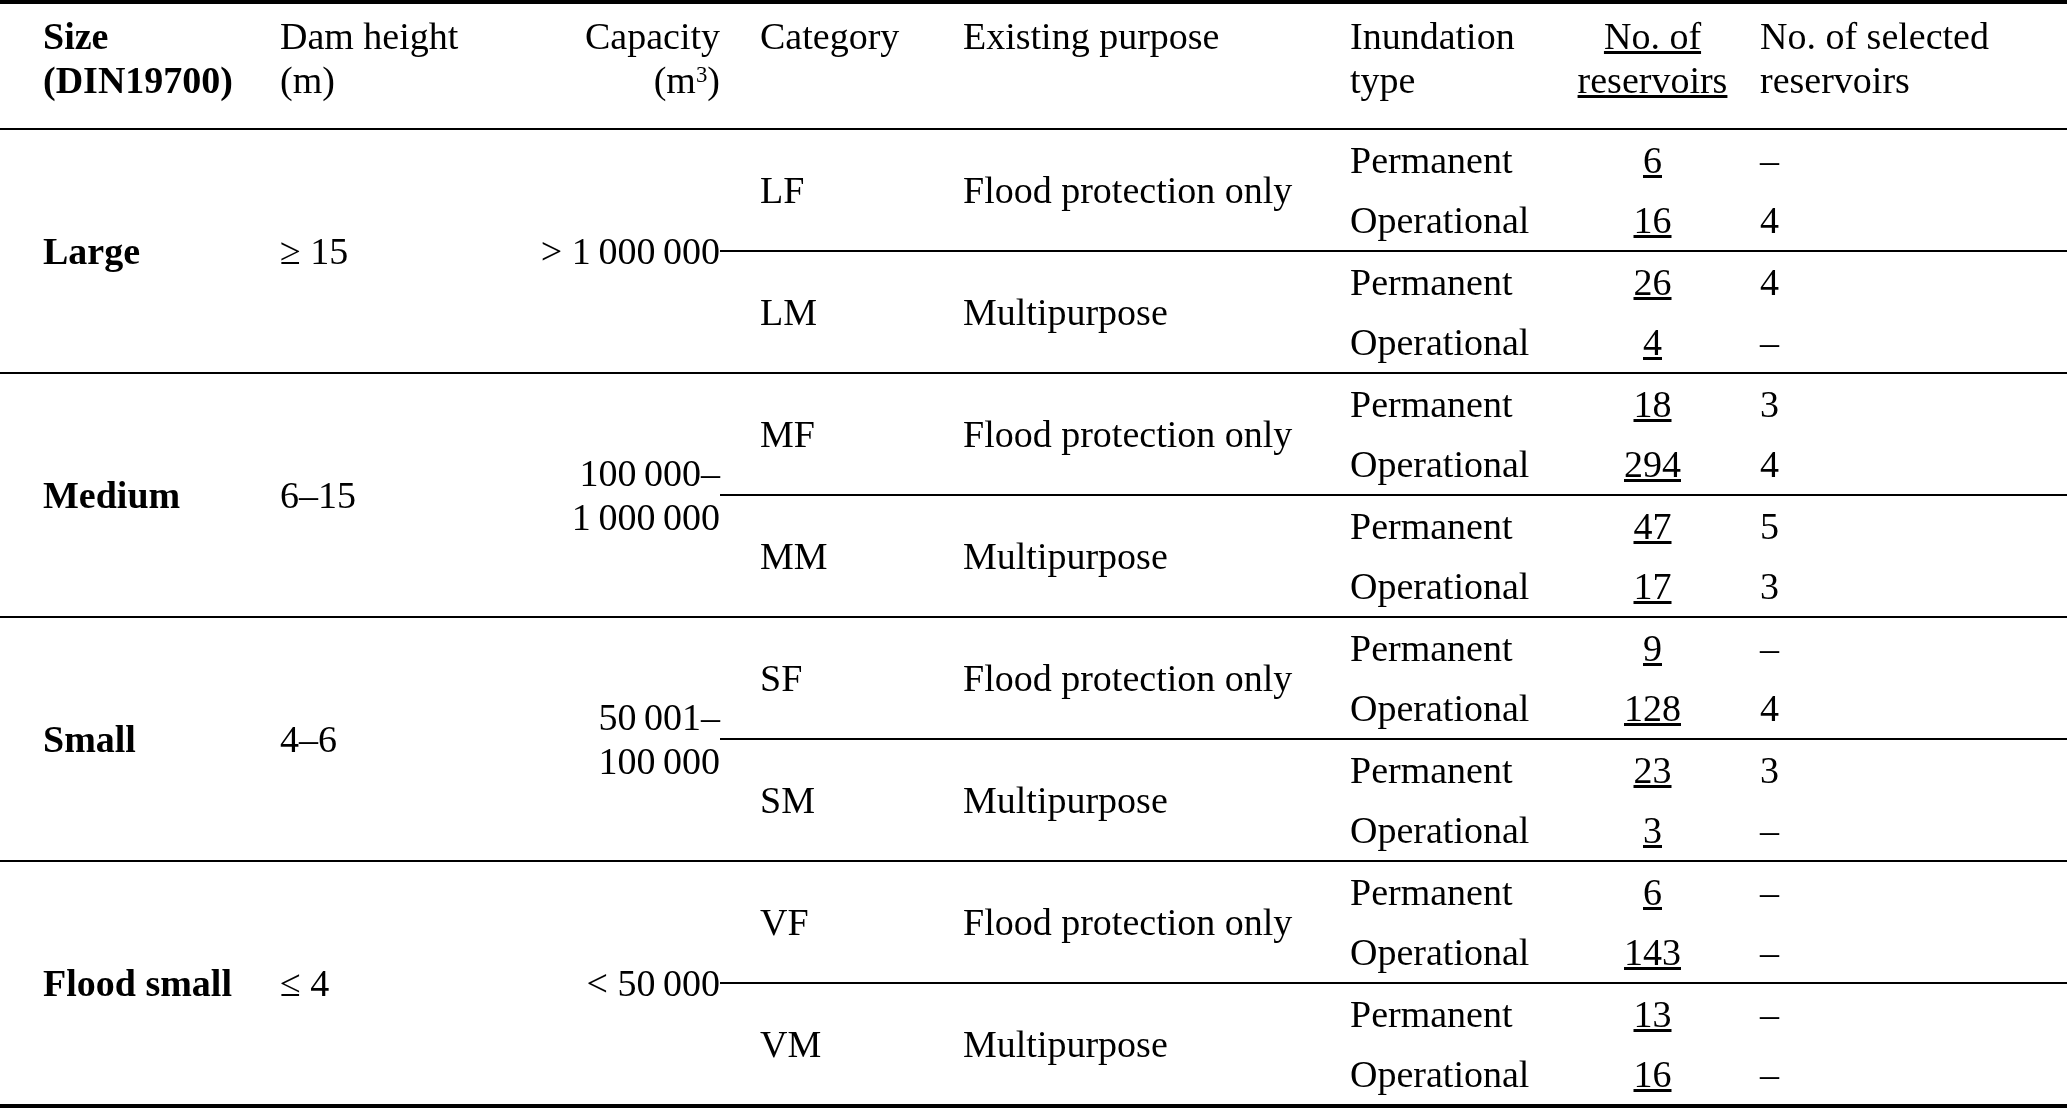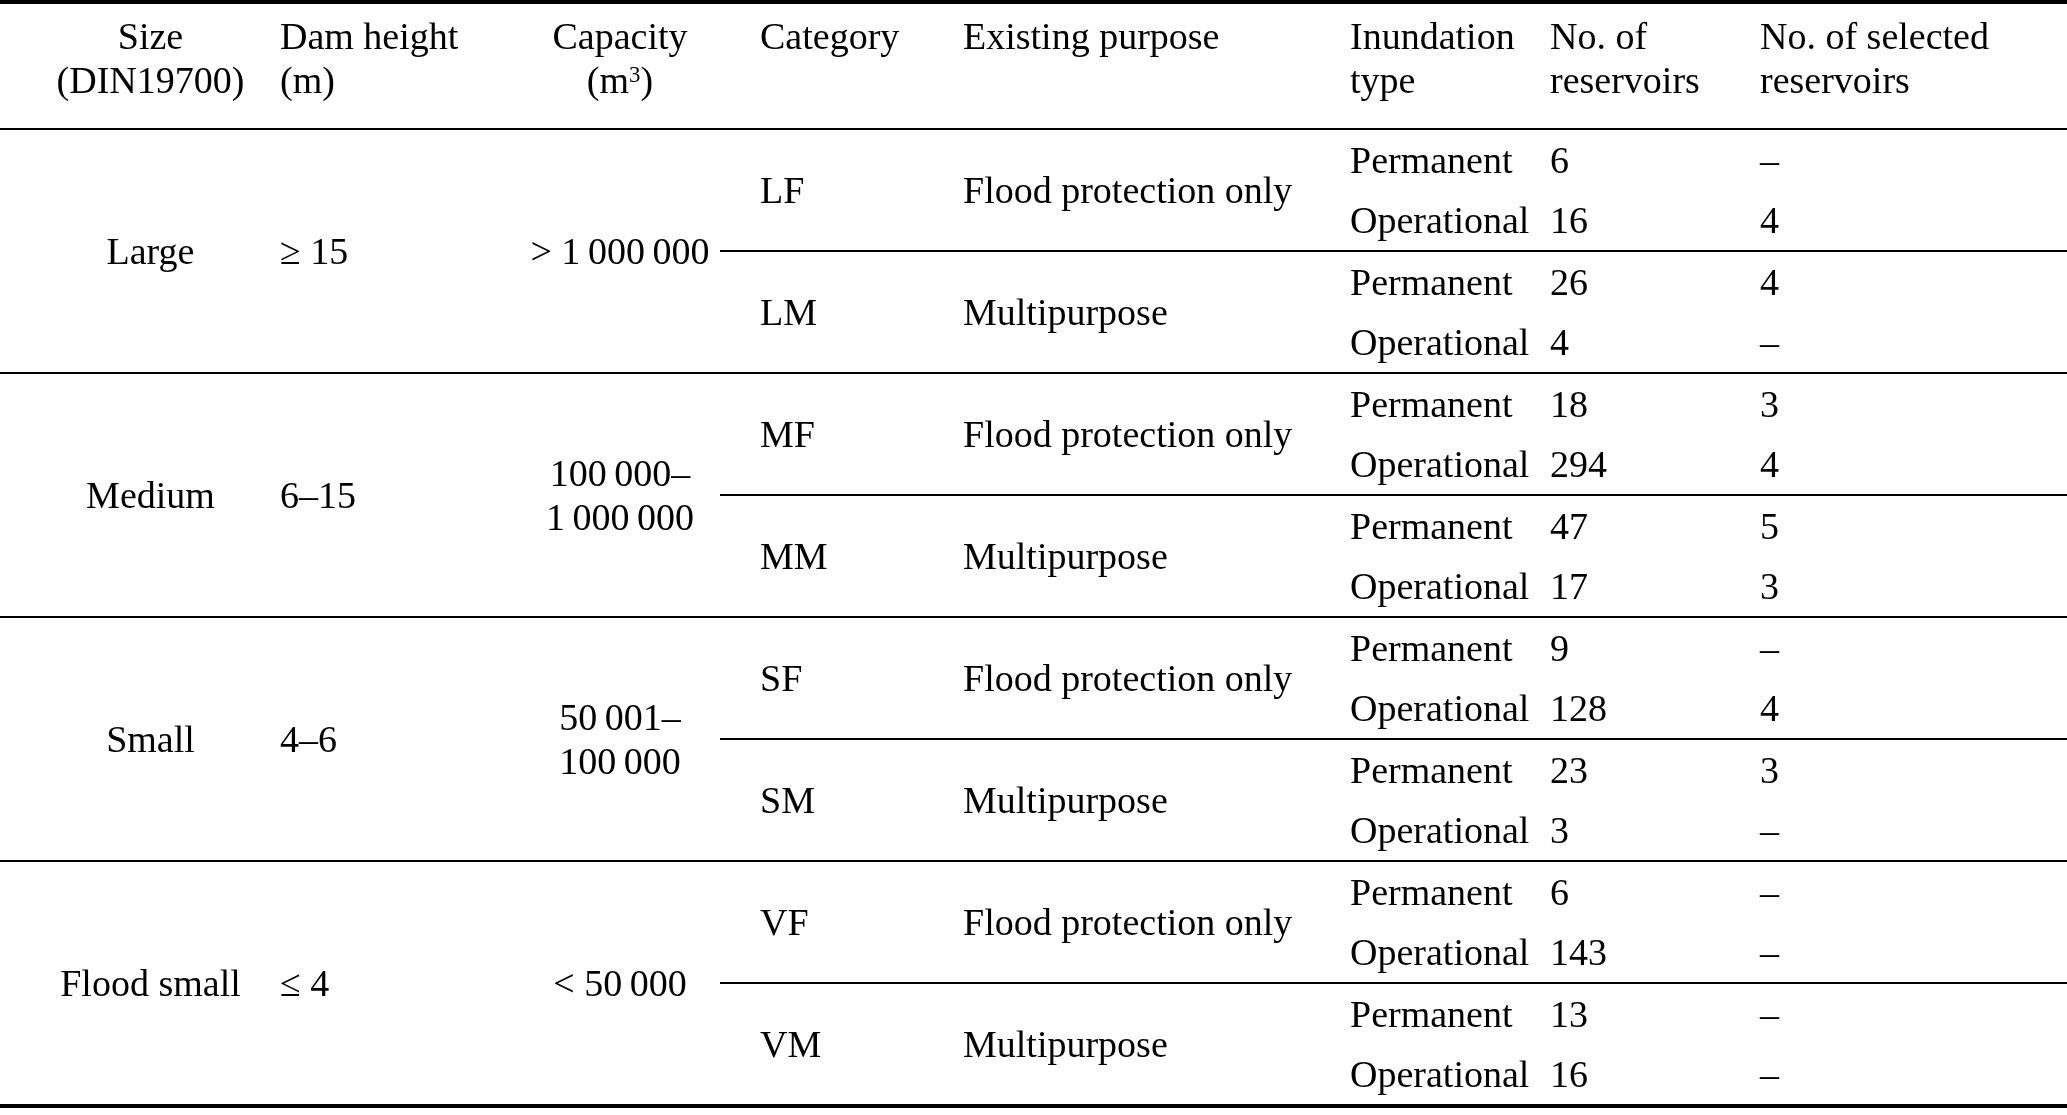--- a/index.html
+++ b/index.html
@@ -30,27 +30,27 @@
     padding: 10px 0 26px 0;
     border-bottom: 2px solid #000;
   }
   tbody td { vertical-align: middle; }
   
   tr.gsep > td { border-top: 2px solid #000; }
   
   tr.subsep > td { border-top: 2px solid #000; }
 
   
-  .c-size    { text-align: center;  padding-left: 21px; }
+  .c-size    { text-align: left;  padding-left: 43px; font-weight: bold; }
   .c-height  { text-align: left; padding-right: 3px; }
-  .c-cap     { text-align: center;  padding-left: 50px; }
+  .c-cap     { text-align: right;  padding-left: 50px; }
   .c-cat     { text-align: left;  padding-left: 40px; }
   .c-purpose { text-align: left;  padding-left: 48px; }
   .c-inund   { text-align: left;  padding-left: 40px; }
-  .c-num     { text-align: left; padding-right: 5px; }
+  .c-num     { text-align: center; padding-right: 5px; text-decoration: underline; }
   .c-sel     { text-align: left; padding-right: 24px; }
 
   .cap-line:empty { display: none; }
   .sup {
     font-size: 0.6em;
     vertical-align: 0.5em;
     line-height: 0;
   }
 </style>
 </head>

